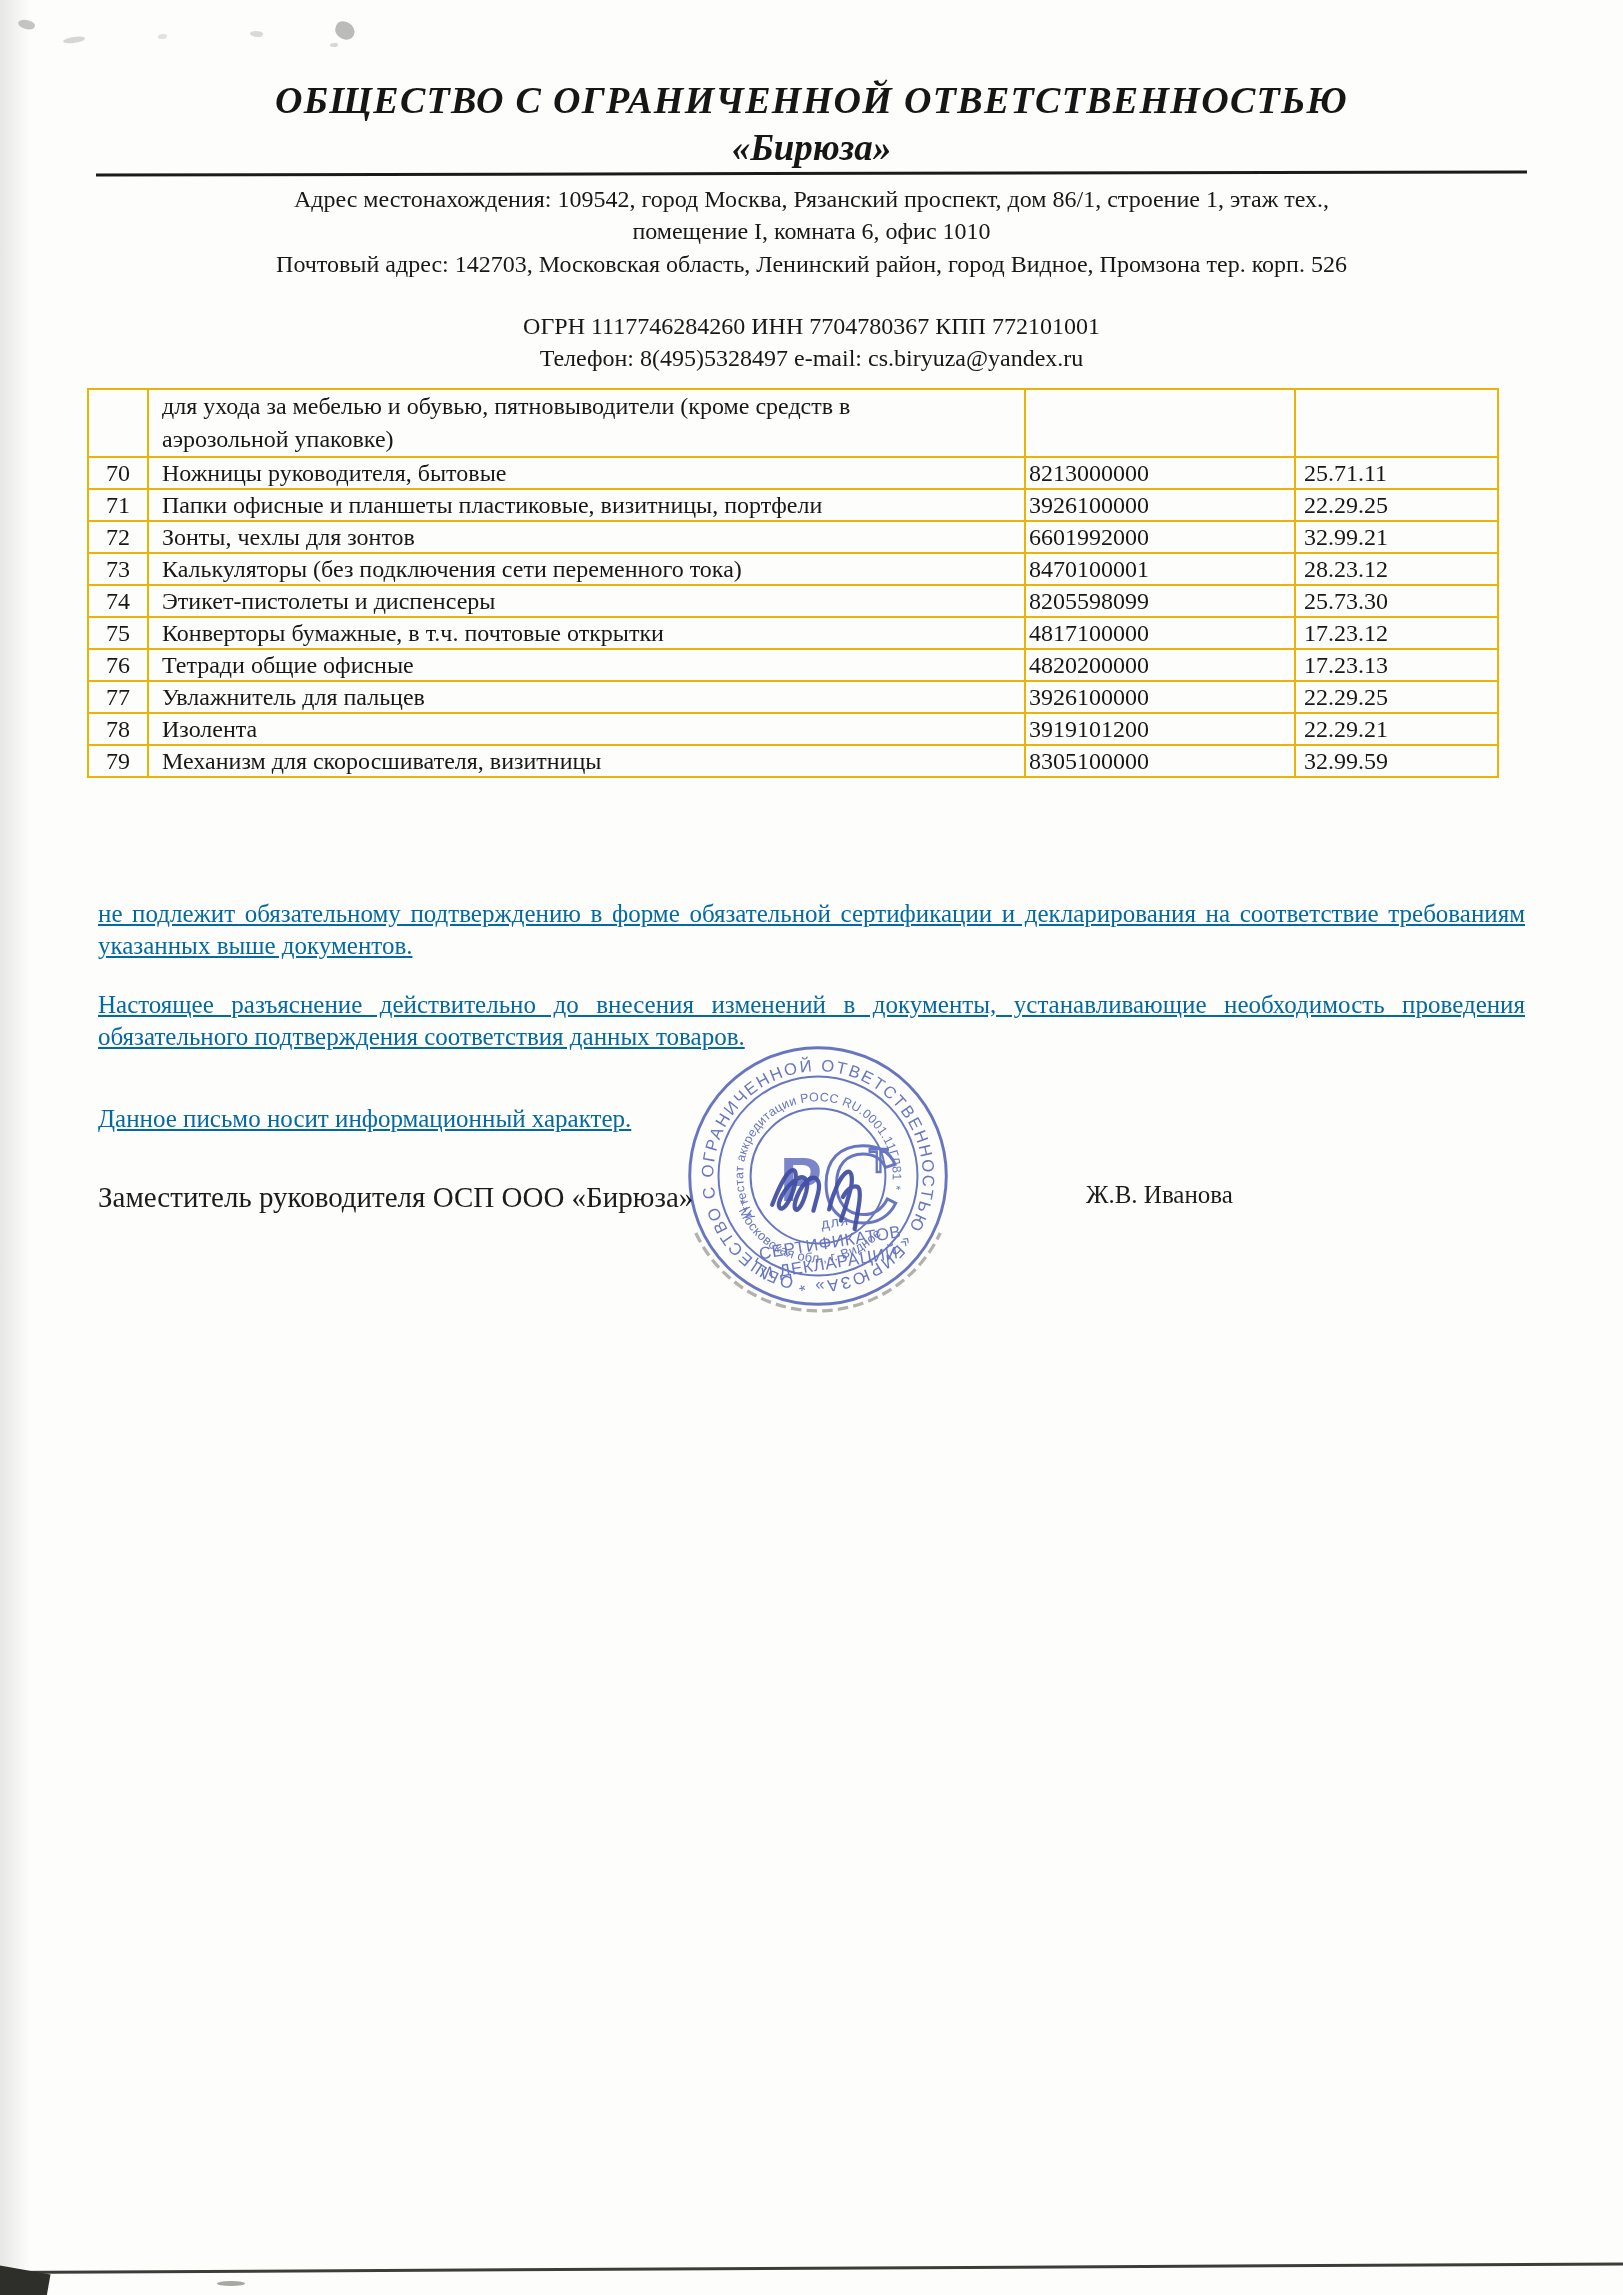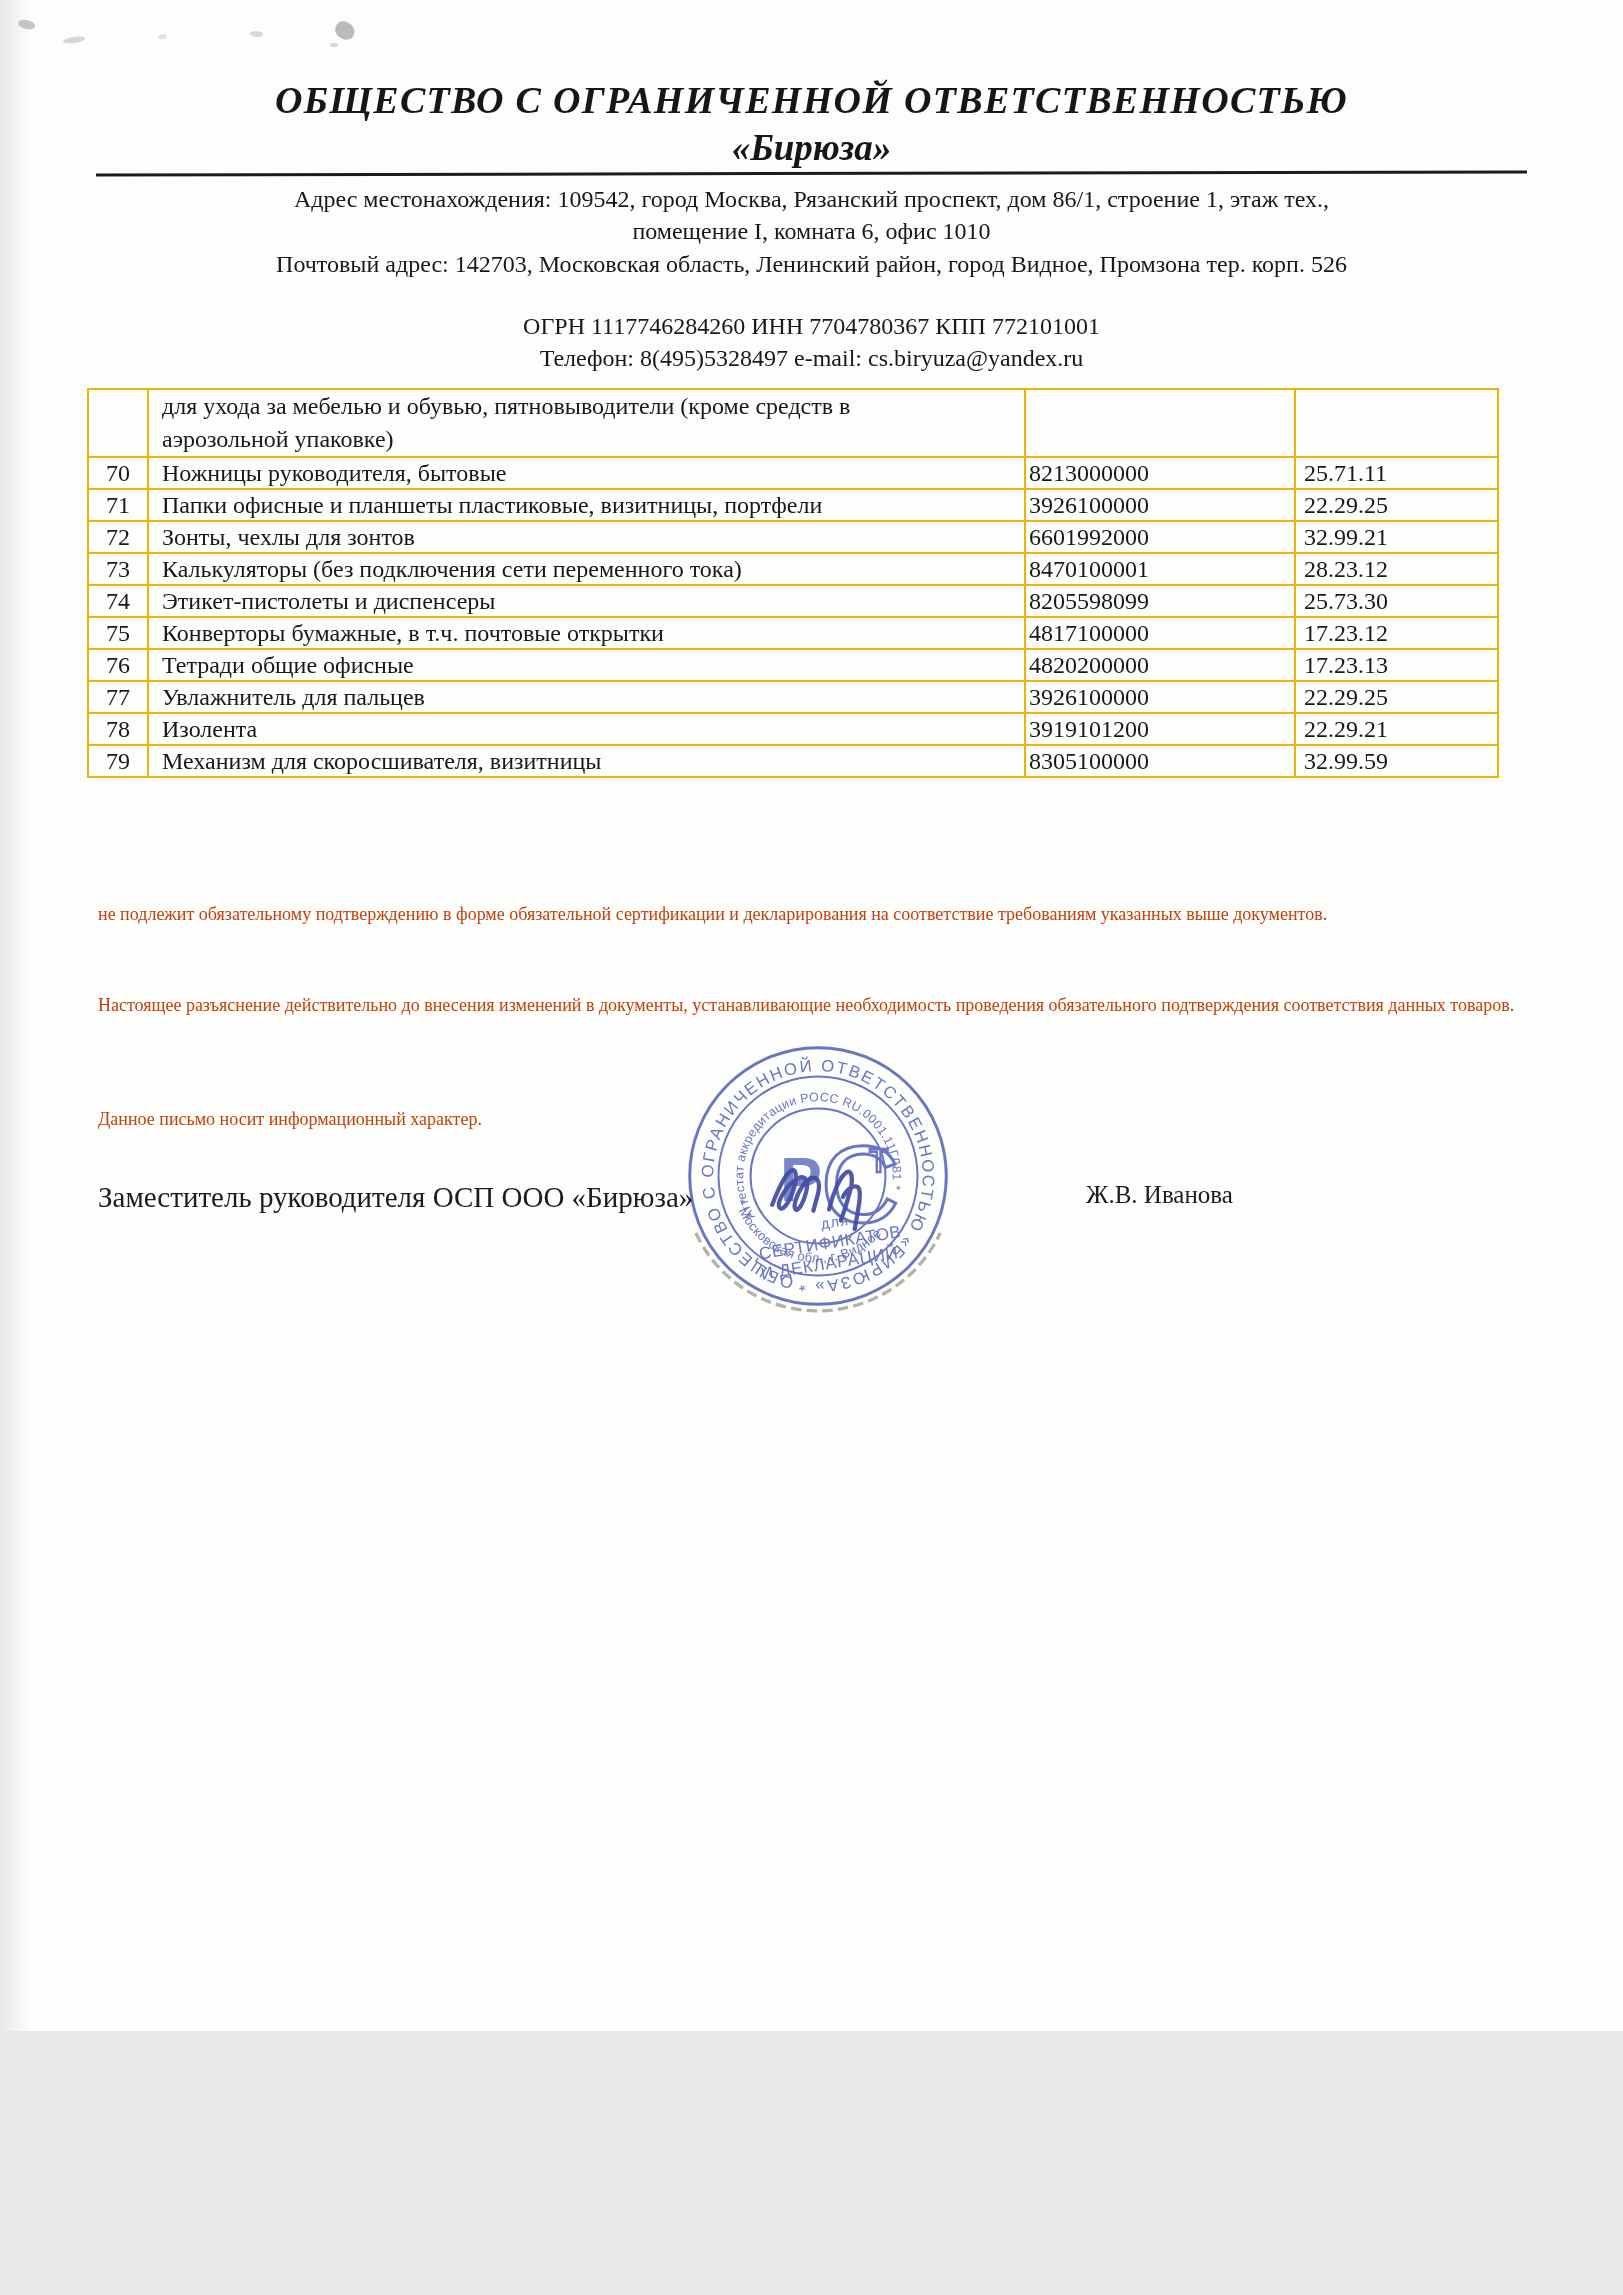--- a/index.html
+++ b/index.html
@@ -1,18 +1,18 @@
 <!DOCTYPE html>
 <html style="font-size:10.5px"><head>
 <meta charset="utf-8">
 <style>
   html,body{margin:0;padding:0;background:#e8e8e8;}
   #page{
     position:relative;
-    width:1623px;height:2031px;
+    width:1623px;height:2295px;
     background:#fdfdfb;
     overflow:hidden;
     font-family:"Liberation Serif", serif;
     color:#1f1f1f;
   }
   
   #edge-shade{position:absolute;left:0;top:0;width:30px;height:2295px;
     background:linear-gradient(90deg, rgba(190,190,188,.35), rgba(190,190,188,0));}
   .abs{position:absolute;}
   .centered{left:0;width:1623px;text-align:center;}
@@ -28,21 +28,21 @@
   #goods-table td{border:2px solid #eab308;font-size:24px;vertical-align:middle;
     padding:0;overflow:hidden;white-space:nowrap;color:#181818;}
   #goods-table td.c-num{text-align:center;}
   #goods-table td.c-name{padding-left:13px;}
   #goods-table td.c-code{padding-left:3px;}
   #goods-table td.c-okpd{padding-left:7.9px;}
   tr.carry-row{height:66px;}
   tr.item-row{height:32px;}
   .carry-line{line-height:33px;white-space:nowrap;}
 
-  .para{left:98px;width:1427px;font-size:18px;line-height:32px;text-align:justify;color:#c2410c;}
+  .para{left:98px;width:1427px;font-size:25px;line-height:32px;text-align:justify;color:#0369a1;text-decoration:underline;}
   #para1{top:898px;} #para2{top:989px;}
   #para3{top:1087px;text-align:left;width:916px;margin-top:16px;}
   #sig-position{top:1181px;left:98px;font-size:29px;color:#1c1c1c;}
   #sig-name{top:1181px;left:1086px;font-size:25px;color:#1c1c1c;}
 
   
   #stamp-wrap{left:674px;top:1032px;width:288px;height:288px;mix-blend-mode:multiply;}
   #stamp-wrap svg{display:block;}
   .stamp-ring-text{font-family:"Liberation Sans", sans-serif;fill:#6977c5;}
   .stamp-center-text{font-family:"Liberation Sans", sans-serif;fill:#6977c5;}

